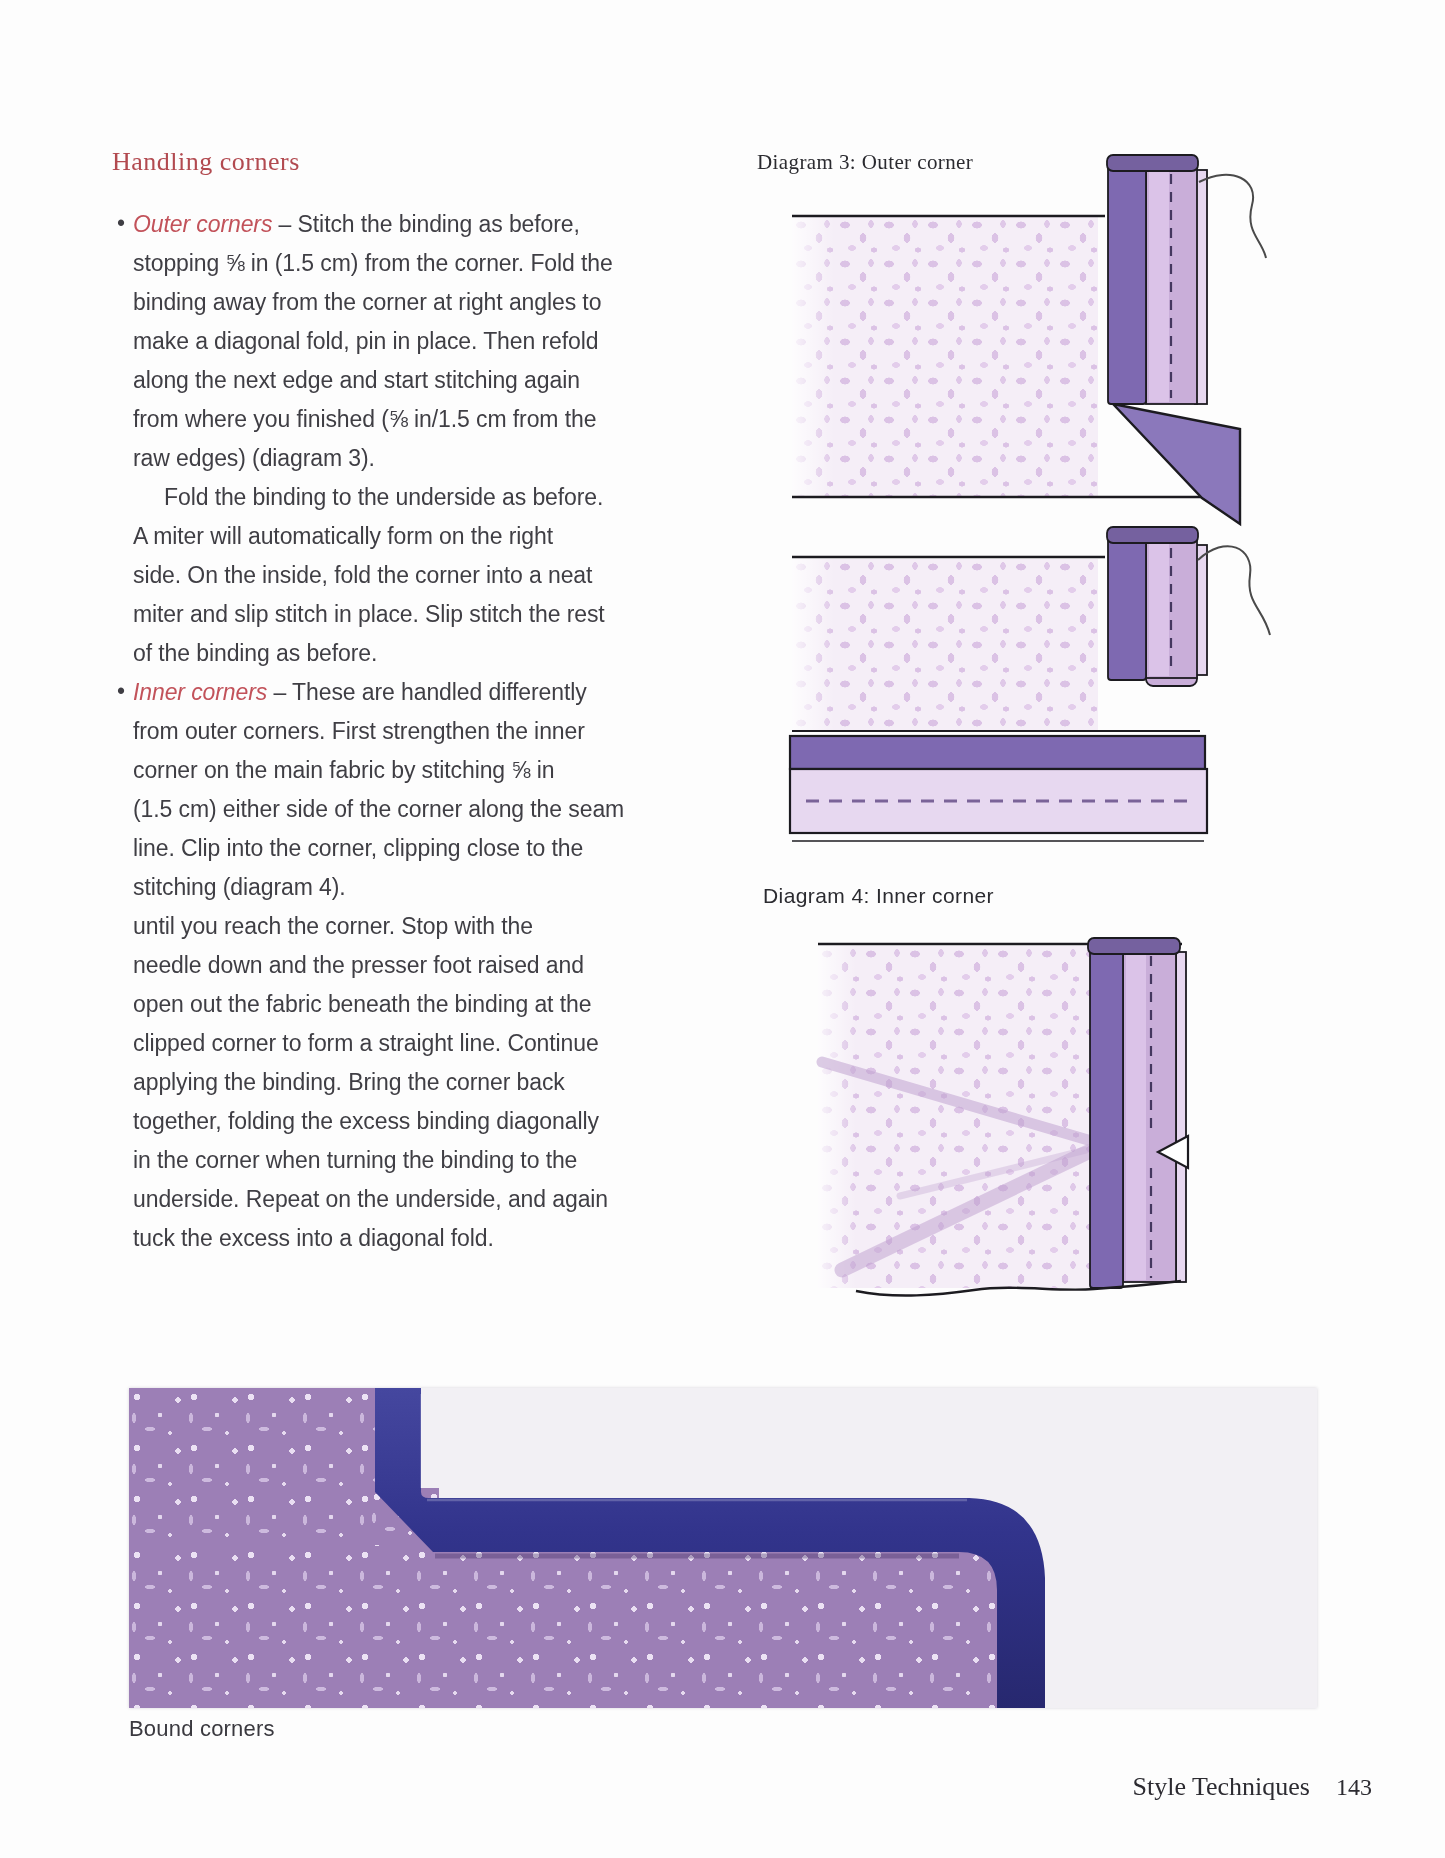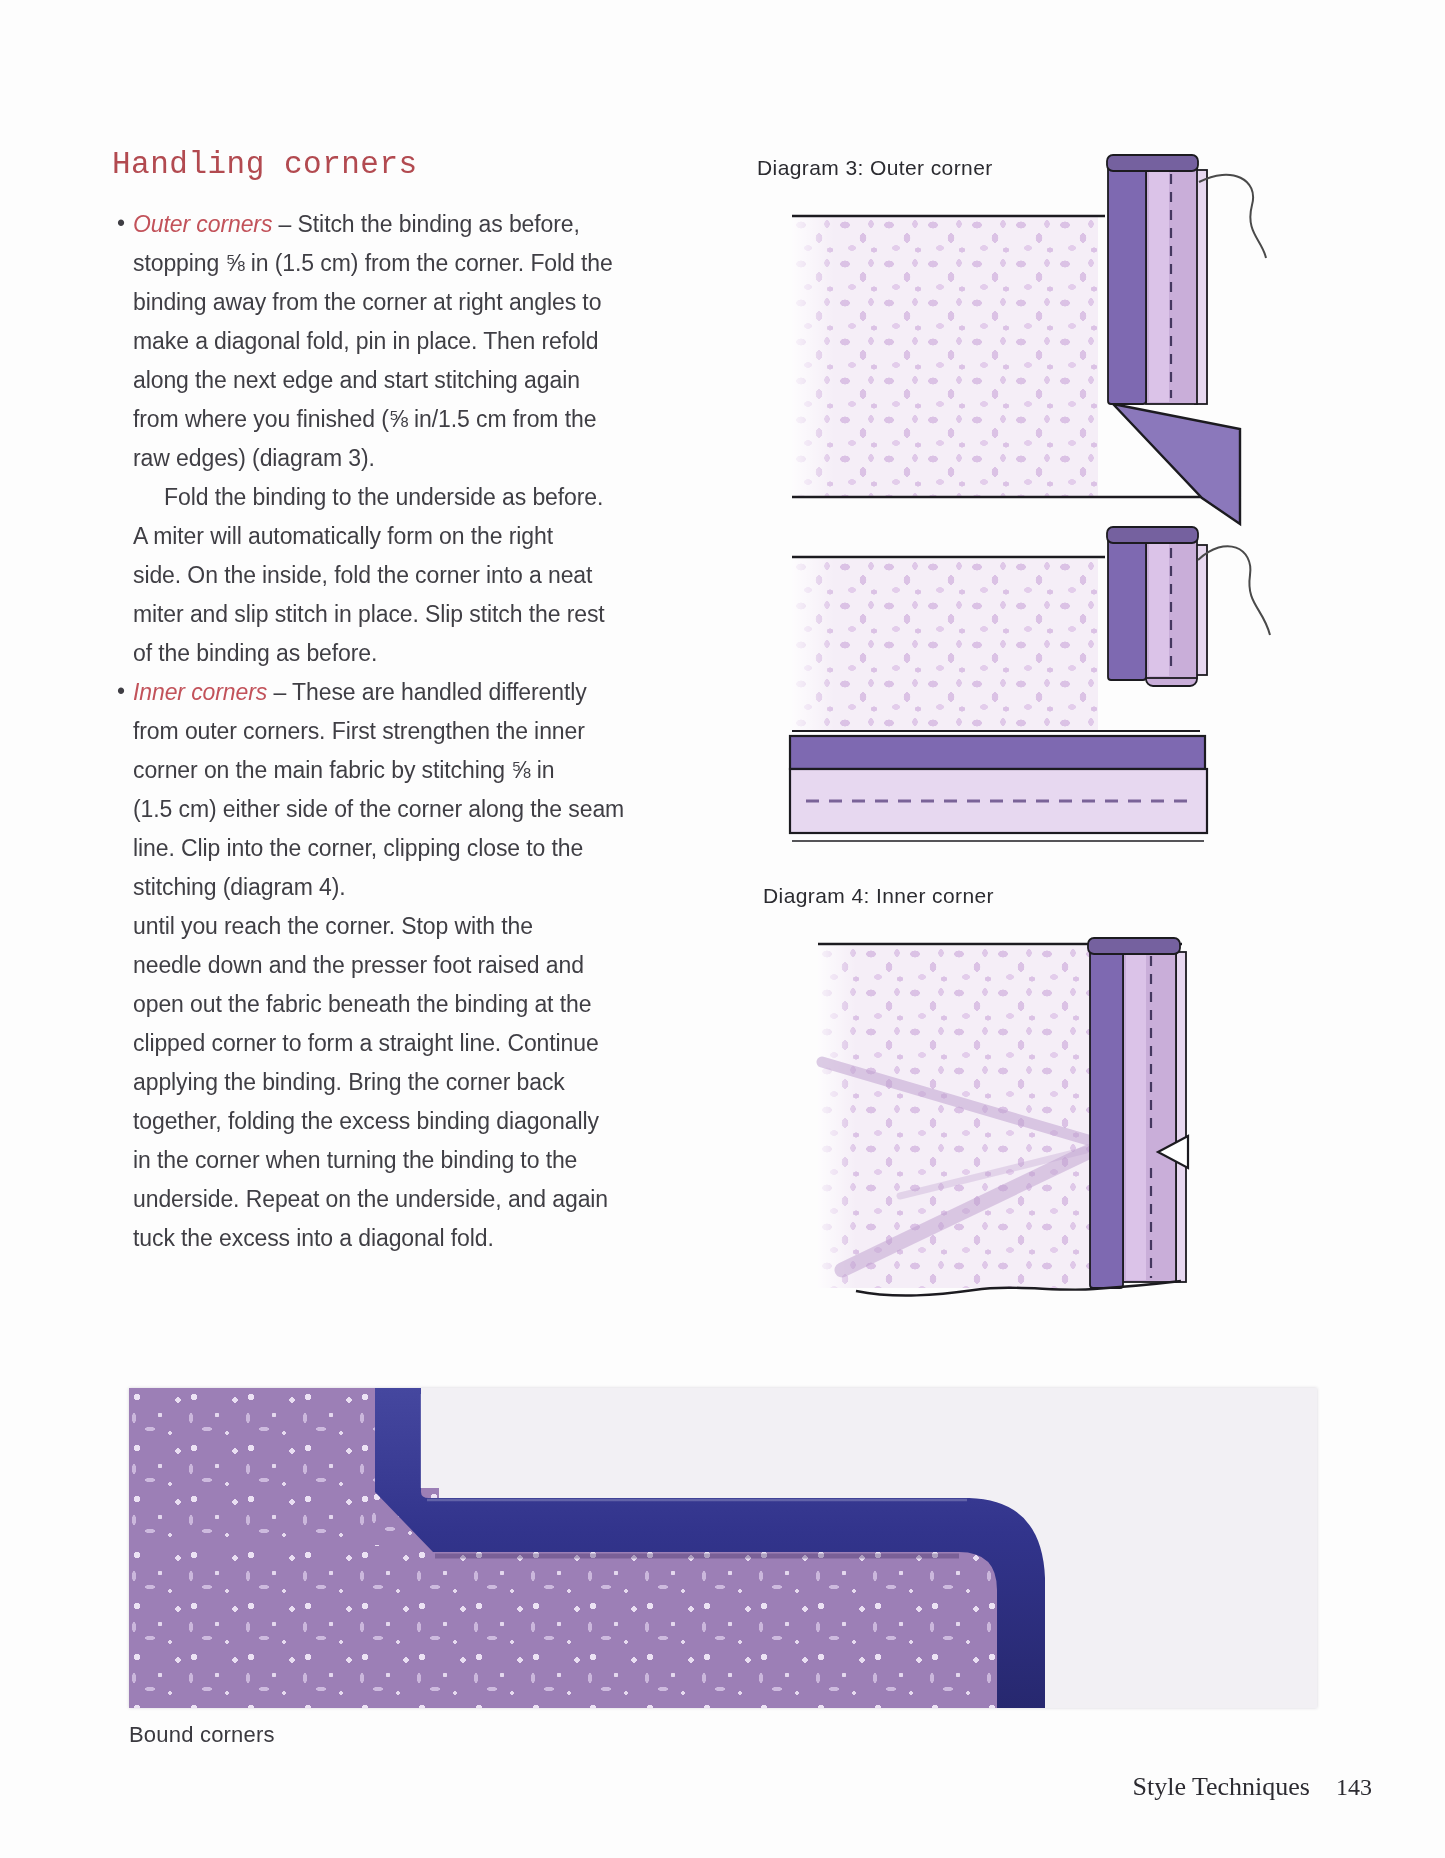--- a/index.html
+++ b/index.html
@@ -4,40 +4,40 @@
 <style>
   html,body{margin:0;padding:0;background:#ffffff;}
   .page{
     position:relative;width:1445px;height:1858px;overflow:hidden;
     background:var(--page_bg,#fdfdfd);
     font-family:"Liberation Sans",sans-serif;
   }
   
   .heading{
     position:absolute;left:112px;top:147px;margin:0;
-    font-family:Liberation Mono, monospace;font-weight:400;
-    font-size:31px;color:var(--heading_red);letter-spacing:.5px;
+    font-family:Liberation Serif, serif;font-weight:400;
+    font-size:26px;color:var(--heading_red);letter-spacing:.5px;
   }
   .textcol{
     position:absolute;left:112px;top:205px;width:540px;
     font-size:23px;line-height:39px;color:var(--body_text);
     letter-spacing:-0.1px;
   }
   .tline{white-space:nowrap;height:39px;padding-left:21px;}
   .tline.indent{text-indent:31px;}
   .bullet-first{position:relative;}
   .bdot{position:absolute;left:5px;top:-1px;color:var(--body_text);}
   .blabel{font-style:italic;color:var(--accent_red);}
   .bsep{color:var(--body_text);}
   
   .dlabel{
     position:absolute;font-size:21px;letter-spacing:.4px;
     color:var(--label_text);white-space:nowrap;
   }
-  #d3label{left:757px;top:156px;}
+  #d3label{left:757px;top:150px;font-family:Liberation Serif, serif;}
   #d4label{left:763px;top:884px;}
   
   .mottle{
     position:absolute;
     background-color:var(--mottle_base);
     background-image:
       radial-gradient(ellipse 7px 5px at 9px 8px,  var(--mottle_spot) 68%, transparent 72%),
       radial-gradient(ellipse 5px 7px at 27px 21px, var(--mottle_spot) 66%, transparent 71%),
       radial-gradient(ellipse 6px 4px at 16px 31px, #e3cdeb 66%, transparent 71%),
       radial-gradient(ellipse 4px 6px at 35px 7px,  #dfc8e8 64%, transparent 70%),
@@ -69,21 +69,21 @@
       radial-gradient(circle 2px  at 41px 45px, #e6daef 82%, transparent 90%),
       radial-gradient(ellipse 2.5px 6px at 5px 30px,#cbb7dc 78%, transparent 88%);
     background-size:57px 51px;
   }
   #flA{left:0;top:0;width:246px;height:320px;}
   #flB{left:0;top:158px;width:874px;height:162px;}
   #flC{left:240px;top:100px;width:70px;height:66px;}
   
   .caption{
     position:absolute;left:129px;top:1716px;
-    font-size:22px;color:#3a393f;letter-spacing:.2px;margin-top:6px;
+    font-size:22px;color:#3a393f;letter-spacing:.2px;
   }
   .footer{
     position:absolute;right:73px;top:1772px;white-space:nowrap;
     font-family:"Liberation Serif",serif;color:var(--footer_text);
   }
   .ftext{font-size:26px;}
   .fnum{font-size:24px;margin-left:26px;}
 </style>
 </head>
 <body>

